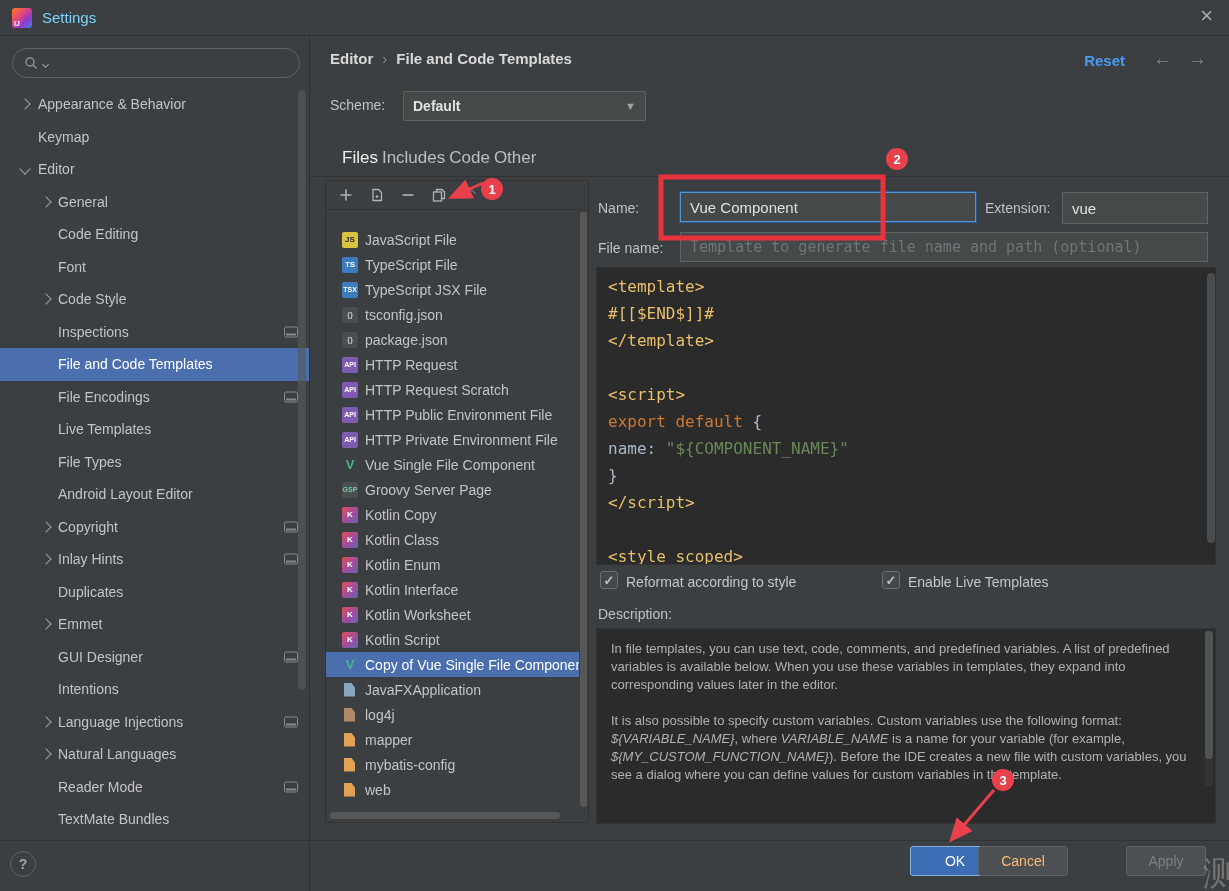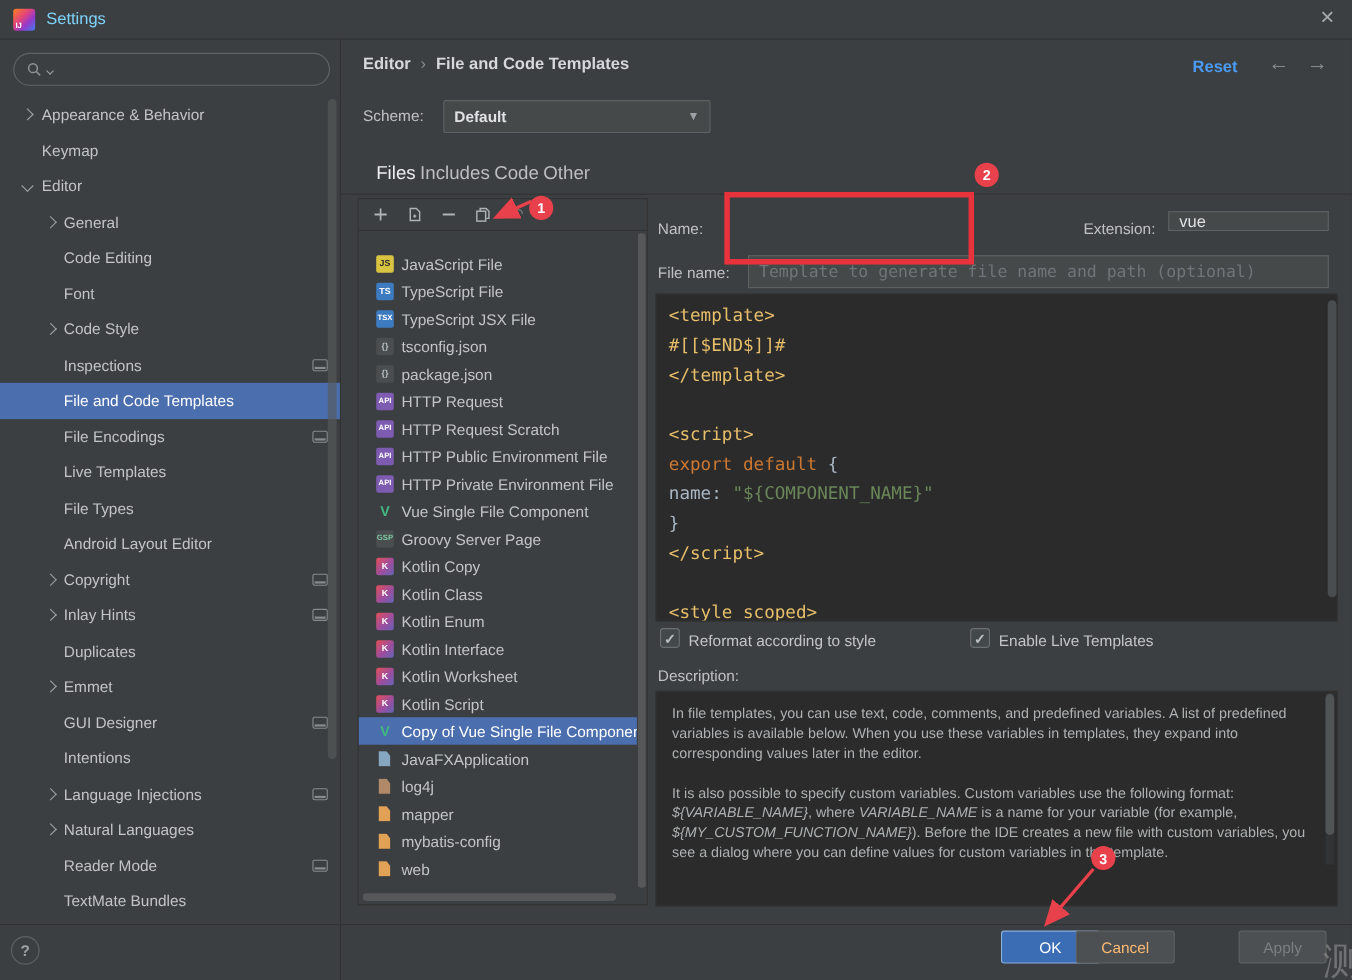--- a/index.html
+++ b/index.html
@@ -66,21 +66,21 @@
             display:flex;align-items:center;justify-content:center;letter-spacing:0;}
   .ic-file{width:11px;height:14px;flex:none;margin:0 3px 0 2px;
            clip-path:polygon(0 0,65% 0,100% 35%,100% 100%,0 100%);}
   .tpl-vscroll{position:absolute;right:1px;top:31px;bottom:15px;width:7px;background:#595c5e;border-radius:3px;opacity:.85;}
   .tpl-hscroll{position:absolute;left:4px;bottom:3px;width:230px;height:7px;background:#595c5e;border-radius:3px;opacity:.85;}
   
   .fld-label{position:absolute;color:#bfc1c3;}
   .txt-input{position:absolute;background:#45494a;border:1px solid #5e6262;color:#dfe1e3;font:15px "Liberation Sans",sans-serif;
              padding:0 9px;box-sizing:border-box;outline:none;}
   .name-input{left:370px;top:156px;width:296px;height:30px;border:1px solid #5294d8;box-shadow:0 0 0 1px #2e5b8f;}
-  .ext-input{left:752px;top:156px;width:146px;height:18px;}
+  .ext-input{left:752px;top:156px;width:146px;height:32px;}
   .file-input{left:370px;top:196px;width:528px;height:30px;font-family:"DejaVu Sans Mono",monospace;color:#8a9092;}
   .file-input::placeholder{color:#6f7578;opacity:1;}
   .code-editor{position:absolute;left:286px;top:231px;width:620px;height:298px;background:#2b2b2b;border:1px solid #323232;
                box-sizing:border-box;overflow:hidden;padding:5px 0 0 11px;
                font-family:"DejaVu Sans Mono",monospace;font-size:16px;line-height:27px;}
   .tok-tag{color:#e8bf6a;} .tok-kw{color:#cc7832;} .tok-str{color:#6a8759;} .tok-plain{color:#a9b7c6;}
   .ed-vscroll{position:absolute;left:897px;top:237px;width:8px;height:270px;background:#4a4d4f;border-radius:4px;}
   .checkbox{position:absolute;width:18px;height:18px;background:#43494b;border:1px solid #6b7073;border-radius:3px;
             box-sizing:border-box;display:flex;align-items:center;justify-content:center;color:#b9c0c5;font-size:13px;font-weight:bold;}
   .cb-label{position:absolute;top:538px;color:#c3c5c7;}
@@ -353,20 +353,21 @@
           <div class="tpl-row">
             <span class="ic-file" style="background: rgb(226, 162, 86);"></span>
             <span class="tpl-label">web</span>
           </div>
         </div>
       <div class="tpl-vscroll"></div>
       <div class="tpl-hscroll"></div>
     </div>
 
     <span class="fld-label" style="left:288px;top:164px;">Name:</span>
+    <input class="txt-input name-input" value="Vue Component" style="">
     <span class="fld-label" style="left:675px;top:164px;">Extension:</span>
     <input class="txt-input ext-input" value="vue" style="">
     <span class="fld-label" style="left:288px;top:204px;">File name:</span>
     <input class="txt-input file-input" placeholder="Template to generate file name and path (optional)" style="">
 
     <div class="code-editor">
         <div class="code-line"><span class="tok-tag">&lt;template&gt;</span></div>
         <div class="code-line"><span class="tok-tag">#[[$END$]]#</span></div>
         <div class="code-line"><span class="tok-tag">&lt;/template&gt;</span></div>
         <div class="code-line">&nbsp;</div>

